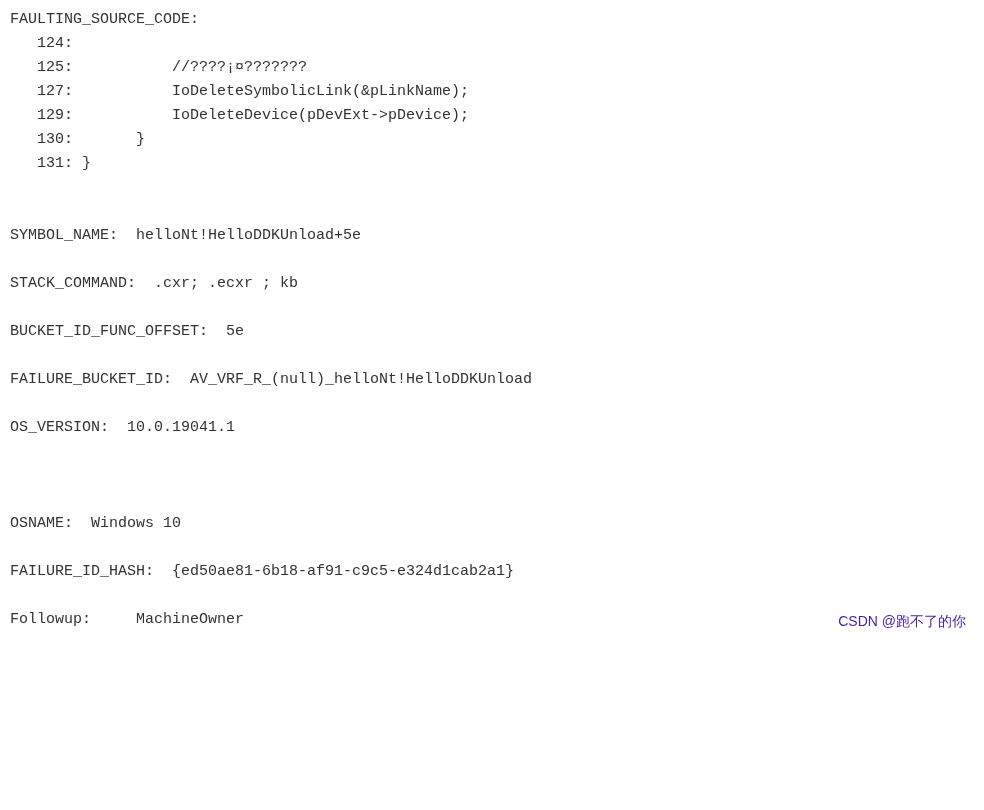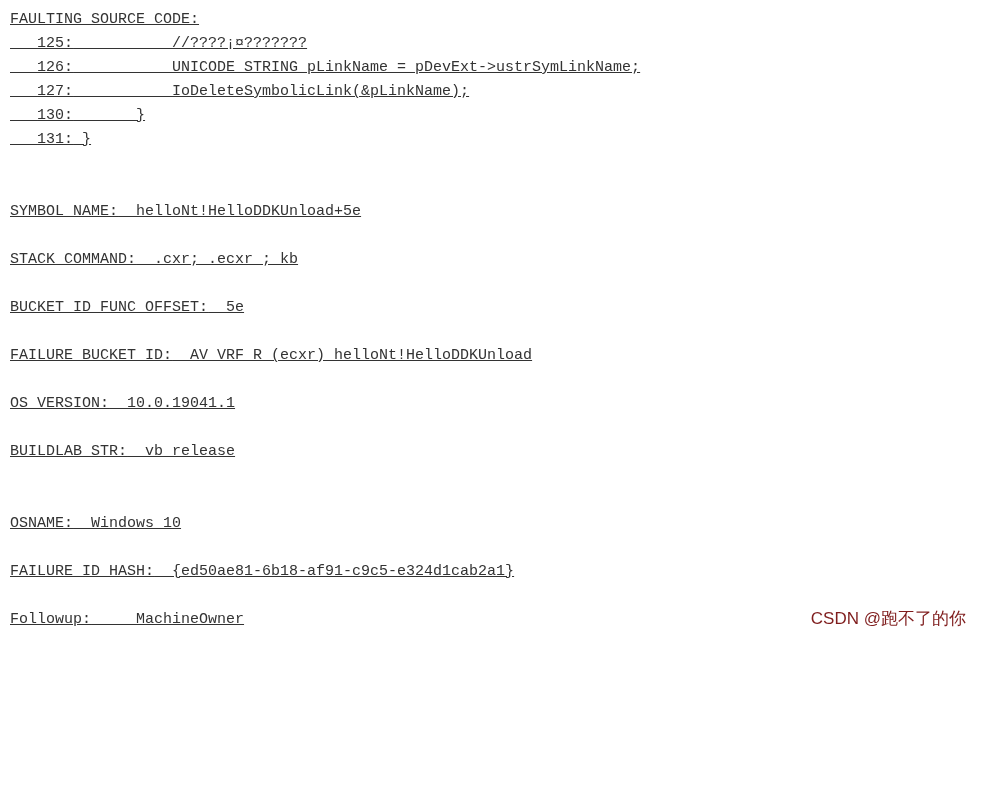--- a/index.html
+++ b/index.html
@@ -9,63 +9,62 @@
       line-height: 1.6;
       color: #333;
       background: #fff;
       padding: 8px 10px;
       width: 984px;
       position: relative;
     }
     .line {
       white-space: pre;
       display: block;
-      text-decoration: underline;
     }
     .blank-line {
       height: 1.6em;
     }
     .watermark {
       position: absolute;
       bottom: 8px;
       right: 18px;
-      color: #7f1d1d;
+      color: #4c1d95;
       font-family: "Microsoft YaHei", Arial, sans-serif;
-      font-size: 17px;
+      font-size: 14px;
       margin-top: 23px;
     }
   </style>
 </head>
 <body>
 
 <div class="line">FAULTING_SOURCE_CODE:</div>
 
 <div id="code-block">
+    <span class="line"><span>   </span><span>124:</span><span></span></span>
     <span class="line"><span>   </span><span>125:</span><span>           //????¡¤???????</span></span>
-    <span class="line"><span>   </span><span>126:</span><span>           UNICODE_STRING pLinkName = pDevExt-&gt;ustrSymLinkName;</span></span>
     <span class="line"><span>   </span><span>127:</span><span>           IoDeleteSymbolicLink(&amp;pLinkName);</span></span>
+    <span class="line"><span>   </span><span>129:</span><span>           IoDeleteDevice(pDevExt-&gt;pDevice);</span></span>
     <span class="line"><span>   </span><span>130:</span><span>       }</span></span>
     <span class="line"><span>   </span><span>131:</span><span> }</span></span>
   </div>
 
 <div class="blank-line"></div>
 <div class="blank-line"></div>
 
 <div id="fields-block">
     <span class="line"><span>SYMBOL_NAME:</span><span>  helloNt!HelloDDKUnload+5e</span></span>
     <div class="blank-line"></div>
     <span class="line"><span>STACK_COMMAND:</span><span>  .cxr; .ecxr ; kb</span></span>
     <div class="blank-line"></div>
     <span class="line"><span>BUCKET_ID_FUNC_OFFSET:</span><span>  5e</span></span>
     <div class="blank-line"></div>
-    <span class="line"><span>FAILURE_BUCKET_ID:</span><span>  AV_VRF_R_(ecxr)_helloNt!HelloDDKUnload</span></span>
+    <span class="line"><span>FAILURE_BUCKET_ID:</span><span>  AV_VRF_R_(null)_helloNt!HelloDDKUnload</span></span>
     <div class="blank-line"></div>
     <span class="line"><span>OS_VERSION:</span><span>  10.0.19041.1</span></span>
     <div class="blank-line"></div>
-    <span class="line"><span>BUILDLAB_STR:</span><span>  vb_release</span></span>
     <div class="blank-line"></div>
     <div class="blank-line"></div>
     <span class="line"><span>OSNAME:</span><span>  Windows 10</span></span>
     <div class="blank-line"></div>
     <span class="line"><span>FAILURE_ID_HASH:</span><span>  {ed50ae81-6b18-af91-c9c5-e324d1cab2a1}</span></span>
     <div class="blank-line"></div>
     <span class="line"><span>Followup:</span><span>     MachineOwner</span></span>
   </div>
 
 <div class="watermark">CSDN @跑不了的你</div>

